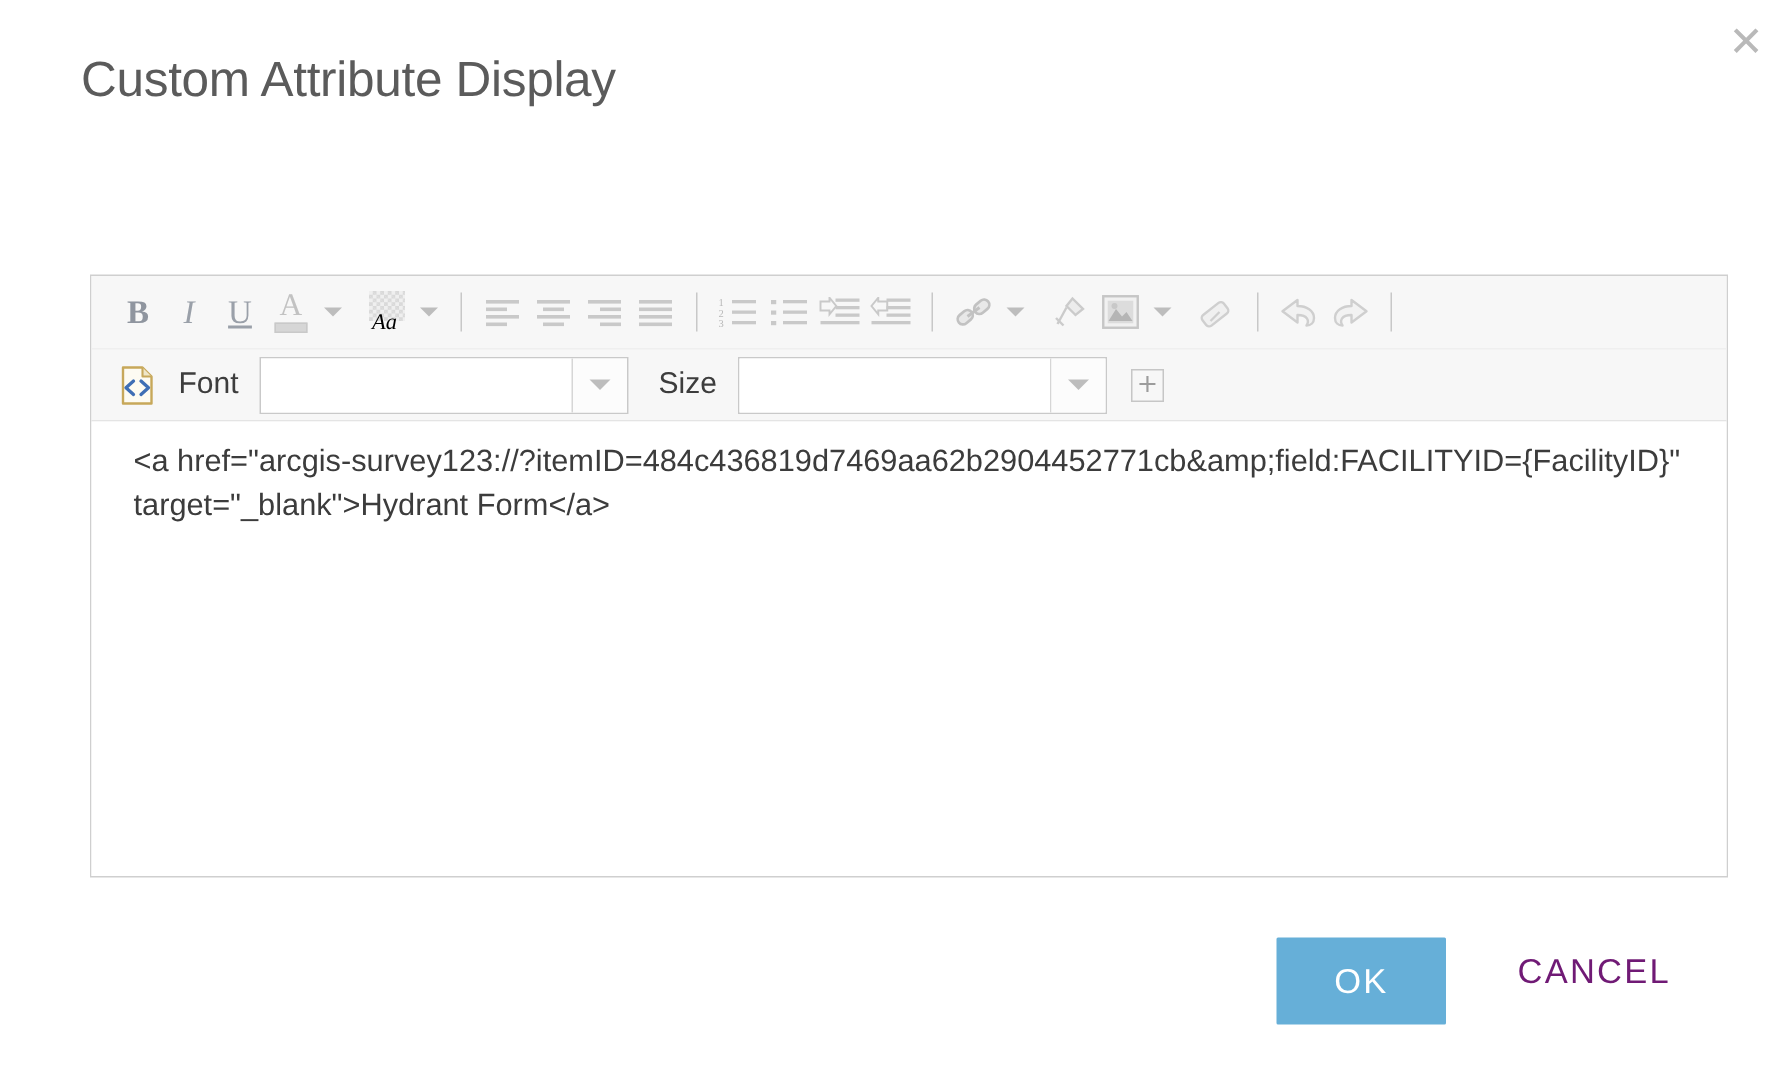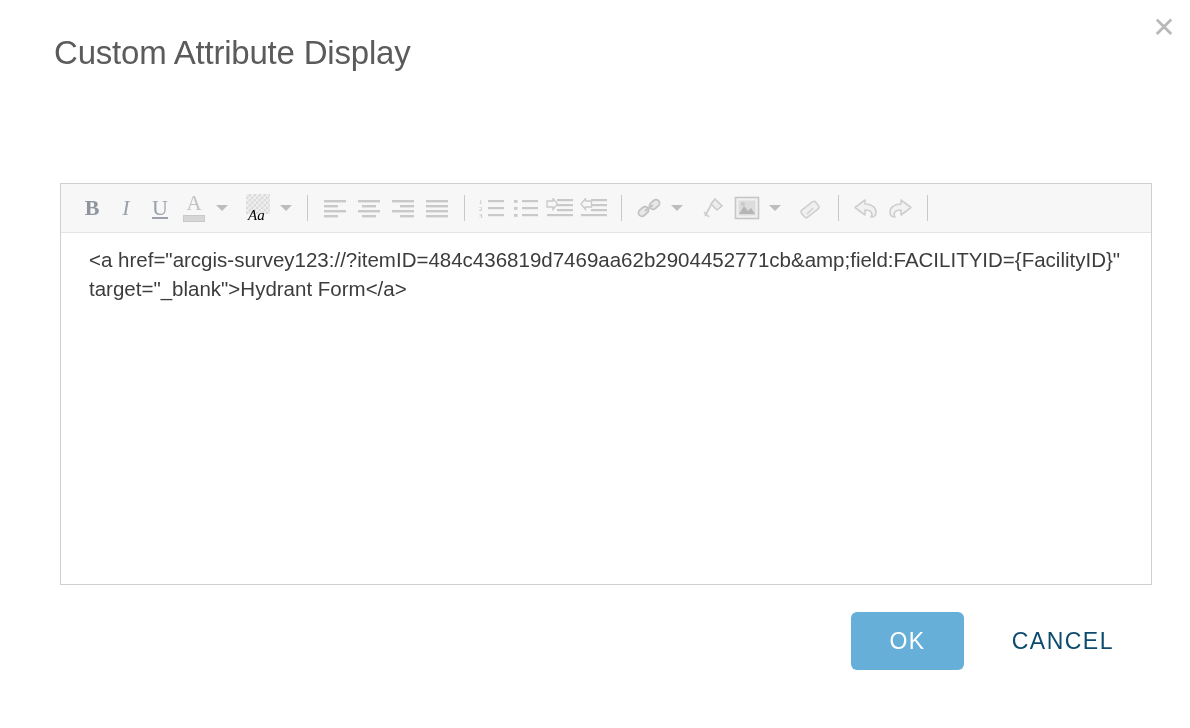--- a/index.html
+++ b/index.html
@@ -228,28 +228,29 @@
   }
   .ok-btn {
     background: #66afd8;
     color: #ffffff;
     font-size: 23px;
     letter-spacing: 1.5px;
     padding: 8px 38px;
     height: 58px;
     display: flex; align-items: center; justify-content: center;
     border: none;
-    border-radius: 6px;
+    border-radius: 1px;
     cursor: pointer;
     font-family: "Liberation Sans", sans-serif;
+    margin-top: 13px;
   }
   .cancel-btn {
     margin-left: 48px;
     margin-right: 38px;
-    color: #0c4a6e;
+    color: #701a75;
     font-size: 23px;
     letter-spacing: 1.5px;
     cursor: pointer;
     background: none;
     border: none;
     font-family: "Liberation Sans", sans-serif;
   }
 </style>
 </head>
 <body>
@@ -448,20 +449,48 @@
         </div>
         <div class="tbtn">
           <svg width="28" height="24" viewBox="0 0 28 24">
             <path d="M15 4 L15 8 C9 8 4 11 4 16 C4 19 6 21 9 21 C7 18 8 14 15 14 L15 19 L25 11.5 Z" fill="#f2f2f2" stroke="#cfcfcf" stroke-width="1.6" stroke-linejoin="round"></path>
           </svg>
         </div>
 
         <div class="tb-sep"></div>
       </div>
 
+      <div class="tb-row row2">
+        <div class="tbtn">
+          <svg width="26" height="28" viewBox="0 0 26 28">
+            <path d="M3 2 H16 L22 8 V26 H3 Z" fill="#fdfbf2" stroke="#c7a85a" stroke-width="1.6" stroke-linejoin="round"></path>
+            <path d="M16 2 L16 8 L22 8" fill="#efe6c8" stroke="#c7a85a" stroke-width="1.4" stroke-linejoin="round"></path>
+            <path d="M10 11 L5 15.5 L10 20" fill="none" stroke="#3f6fb5" stroke-width="2.2" stroke-linejoin="round" stroke-linecap="round"></path>
+            <path d="M15 11 L20 15.5 L15 20" fill="none" stroke="#3f6fb5" stroke-width="2.2" stroke-linejoin="round" stroke-linecap="round"></path>
+          </svg>
+        </div>
+
+        <span class="lbl">Font</span>
+        <div class="combo">
+          <div class="field"></div>
+          <div class="arrow">
+              <i></i>
+            </div>
+        </div>
+
+        <span class="lbl size-lbl">Size</span>
+        <div class="combo">
+          <div class="field sz"></div>
+          <div class="arrow">
+              <i></i>
+            </div>
+        </div>
+
+        <div class="plus-btn">+</div>
+      </div>
     </div>
 
     <div class="content">&lt;a href="arcgis-survey123://?itemID=484c436819d7469aa62b2904452771cb&amp;amp;field:FACILITYID={FacilityID}" target="_blank"&gt;Hydrant Form&lt;/a&gt;</div>
   </div>
 
   <div class="footer">
     <div class="ok-btn">OK</div>
     <div class="cancel-btn">CANCEL</div>
   </div>
 

